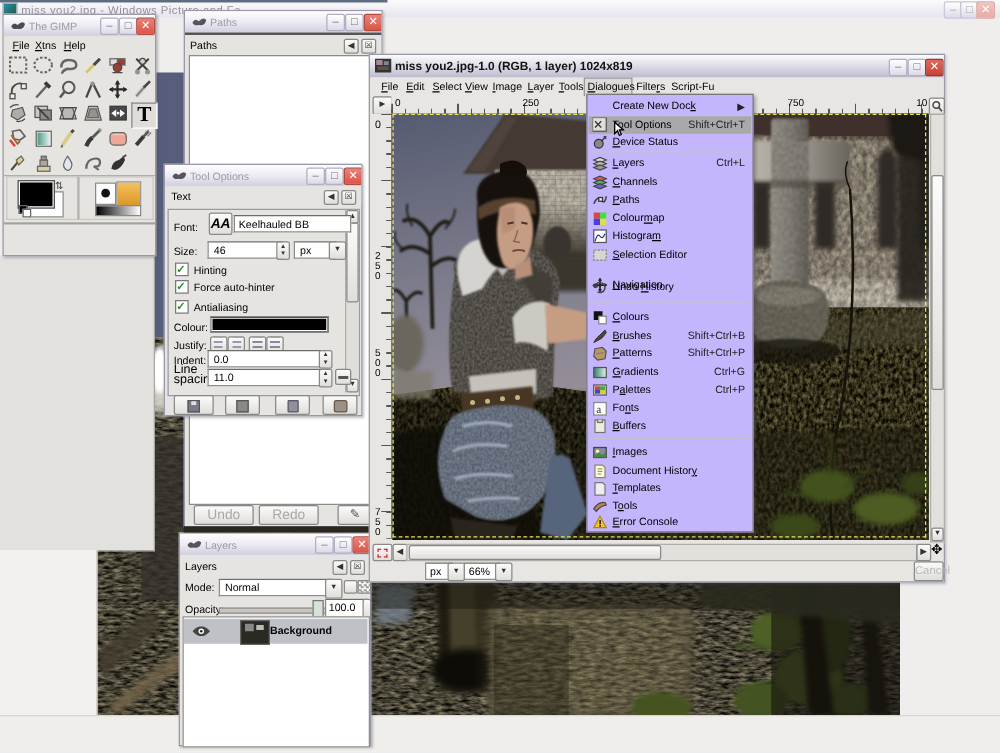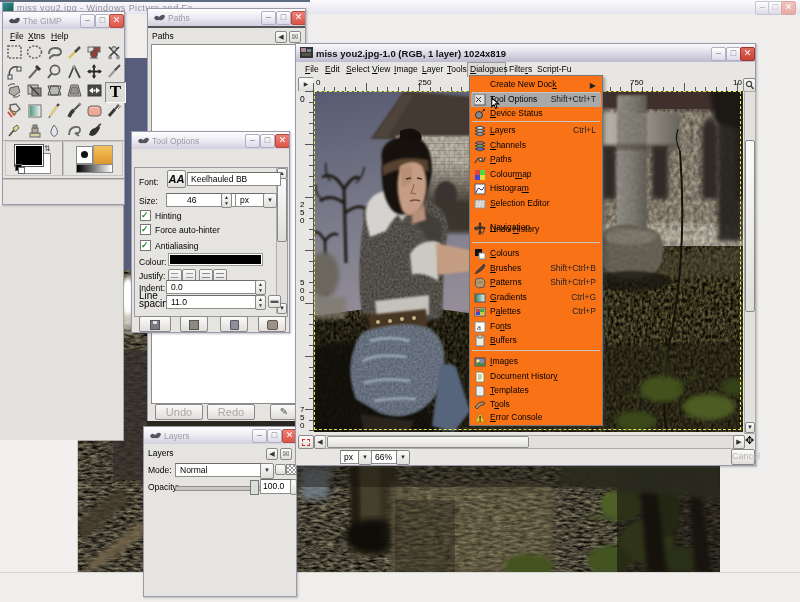--- a/index.html
+++ b/index.html
@@ -309,32 +309,37 @@
 <div class="win" style="left:131px;top:131px;width:157px;height:200px;">
  <div class="tb">
   <svg class="ab" style="left:5px;top:3px" width="13" height="11" viewBox="0 0 13 11">
         <path d="M1,6 Q3,2 6,5 Q10,1 12,4 Q11,9 6,8 Q2,9 1,6 Z" fill="#55555e"></path>
       </svg>
   <div class="tbt">Tool Options</div>
   <div class="cb" style="left:113px;">–</div>
   <div class="cb" style="left:128px;">□</div>
   <div class="cb cl" style="left:143px;">✕</div>
  </div>
+ <div class="ab" style="left:0;top:17px;right:0;height:16px;background:#E6E4E1;">
+   <span class="lbl" style="left:5px;top:3px;">Text</span>
+   <div class="gbtn" style="right:18px;top:3px;width:10px;height:10px;font-size:7px;line-height:9px;text-align:center;color:#333;">◀</div>
+   <div class="gbtn" style="right:4px;top:3px;width:10px;height:10px;font-size:7px;line-height:9px;text-align:center;color:#333;">☒</div>
+ </div>
  <div class="ab" style="left:2px;top:35px;width:152px;height:148px;border:1px solid #9B99A4;background:#E6E4E1;">
 
    <div class="ab" style="right:0;top:0;width:10px;height:146px;background:#E0DEDA;border-left:1px solid #B0AEA9;">
      <div class="gbtn" style="left:0px;top:0px;width:8px;height:9px;font-size:6px;line-height:8px;text-align:center;color:#333;">▲</div>
      <div class="gbtn" style="left:0px;top:10px;width:8px;height:62px;"></div>
      <div class="gbtn" style="left:0px;bottom:0px;width:8px;height:9px;font-size:6px;line-height:8px;text-align:center;color:#333;">▼</div>
    </div>
    <span class="lbl" style="left:4px;top:9px;">Font:</span>
    <div class="gbtn" style="left:32px;top:2px;width:17px;height:16px;font-style:italic;font-weight:bold;font-size:11px;line-height:16px;text-align:center;">AA</div>
    <div class="entry" style="left:52px;top:4px;width:89px;height:12px;font-size:8.5px;line-height:12px;padding-left:3px;">Keelhauled BB</div>
    <span class="lbl" style="left:4px;top:28px;">Size:</span>
-   <div class="entry" style="left:31px;top:25px;width:54px;height:12px;font-size:8.5px;line-height:12px;padding-left:20px;">46</div>
+   <div class="entry" style="left:31px;top:25px;width:54px;height:12px;font-size:8.5px;line-height:12px;padding-left:4px;">46</div>
    <div class="gbtn" style="left:86px;top:25px;width:9px;height:13px;font-size:5px;line-height:6px;text-align:center;color:#333;">▲<br>▼</div>
    <div class="entry" style="left:100px;top:25px;width:28px;height:12px;font-size:8.5px;line-height:12px;padding-left:4px;">px</div>
    <div class="gbtn" style="left:128px;top:25px;width:12px;height:13px;font-size:6px;line-height:12px;text-align:center;color:#333;">▼</div>
    <div class="chk" style="left:5px;top:42px;"></div>
       <span class="lbl" style="left:20px;top:43px;">Hinting</span>
    <div class="chk" style="left:5px;top:56px;"></div>
       <span class="lbl" style="left:20px;top:57px;">Force auto-hinter</span>
    <div class="chk" style="left:5px;top:72px;"></div>
       <span class="lbl" style="left:20px;top:73px;">Antialiasing</span>
    <span class="lbl" style="left:4px;top:89px;">Colour:</span>
@@ -388,20 +393,34 @@
  <span class="lbl" style="left:4px;top:38px;">Mode:</span>
  <div class="entry" style="left:31px;top:36px;width:84px;height:12px;font-size:8.5px;line-height:12px;padding-left:4px;">Normal</div>
  <div class="gbtn" style="left:116px;top:36px;width:12px;height:14px;font-size:6px;line-height:13px;text-align:center;color:#333;">▼</div>
  <div class="gbtn" style="left:131px;top:37px;width:9px;height:9px;"></div>
  <div class="ab" style="left:142px;top:37px;width:9px;height:9px;background:repeating-conic-gradient(#999 0% 25%, #fff 0% 50%) 0 0/4px 4px;border:1px solid #888;"></div>
  <span class="lbl" style="left:4px;top:55px;">Opacity:</span>
  <div class="ab" style="left:31px;top:59px;width:84px;height:3px;background:#C8C6C2;border:1px solid #928F8A;"></div>
  <div class="ab" style="left:106px;top:53px;width:7px;height:13px;background:#D6E2D8;border:1px solid #777;"></div>
  <div class="entry" style="left:116px;top:52px;width:30px;height:13px;font-size:8.5px;line-height:13px;padding-left:2px;">100.0</div>
  <div class="gbtn" style="left:146px;top:52px;width:5px;height:14px;"></div>
+ <div class="ab" style="left:2px;top:66px;width:148px;height:103px;background:#fff;border:1px solid #8E8C88;">
+   <div class="ab" style="left:0;top:1px;width:147px;height:20px;background:#BEC2C6;">
+     <svg class="ab" style="left:7px;top:6px" width="14" height="8" viewBox="0 0 14 8">
+          <path d="M0,4 Q3.5,0 7,0 Q10.5,0 14,4 Q10.5,8 7,8 Q3.5,8 0,4 Z" fill="#444"></path>
+          <circle cx="7" cy="4" r="2.2" fill="#fff"></circle>
+          <circle cx="7" cy="4" r="1" fill="#222"></circle>
+        </svg>
+     <div class="ab" style="left:45px;top:1px;width:22px;height:18px;background:#2A2A22;border:1px solid #666;">
+       <div class="ab" style="left:3px;top:2px;width:7px;height:6px;background:#888;"></div>
+       <div class="ab" style="left:12px;top:3px;width:6px;height:4px;background:#BBB;"></div>
+     </div>
+     <span class="lbl" style="left:69px;top:4px;font-weight:bold;">Background</span>
+   </div>
+ </div>
 </div>
 <div class="ab" style="left:147px;top:421px;width:149px;height:5px;background:#2A2720;"></div>
 
 <div class="win" style="left:295px;top:43px;width:459px;height:421px;background:#E8E6E3;">
  <div class="tb act" style="height:18px;">
   <div class="ab" style="left:4px;top:3px;width:13px;height:11px;background:#333;">
     <div class="ab" style="left:1px;top:1px;width:5px;height:4px;background:#A89;"></div>
     <div class="ab" style="left:7px;top:2px;width:4px;height:3px;background:#789;"></div>
     <div class="ab" style="left:2px;top:6px;width:9px;height:3px;background:#554;"></div>
   </div>
@@ -631,21 +650,21 @@
  </div>
 </div>
 
 <style>
 .mi{position:absolute;left:1px;width:130px;height:14px;font-size:8.5px;}
 .mi .t{position:absolute;left:19px;top:1px;white-space:nowrap;}
 .mi .s{position:absolute;right:5px;top:1px;color:#222;}
 .mi .ic{position:absolute;left:3px;top:1px;width:12px;height:12px;}
 .msep{position:absolute;left:2px;width:128px;height:1px;background:#C6C4C0;}
 </style>
-<div class="ab" style="left:469px;top:75px;width:132px;height:349px;background:#f97316;border:1px solid #777;box-shadow:2px 2px 3px rgba(60,60,60,.45);">
+<div class="ab" style="left:469px;top:75px;width:132px;height:349px;background:#c4b5fd;border:1px solid #777;box-shadow:2px 2px 3px rgba(60,60,60,.45);">
  <div class="mi" style="top:2px;">
       <span class="t">Create New Doc<u>k</u></span>
       <span class="s" style="font-size:8px;top:3px;">▶</span>
     </div>
  <div class="msep" style="top:16px;"></div>
  <div class="mi" style="top:17px;background:#A9A9A9;">
       <span class="ic"><svg width="12" height="12">
           <rect x="0" y="0" width="11" height="11" fill="#E0DEDA" stroke="#555"></rect>
           <path d="M2,3 L7,8 M7,3 L2,8" stroke="#333"></path>
         </svg></span>

